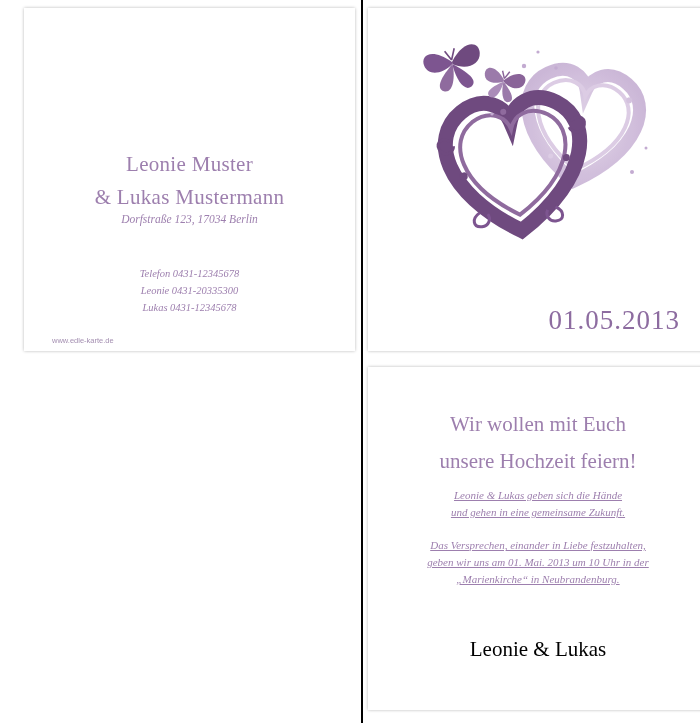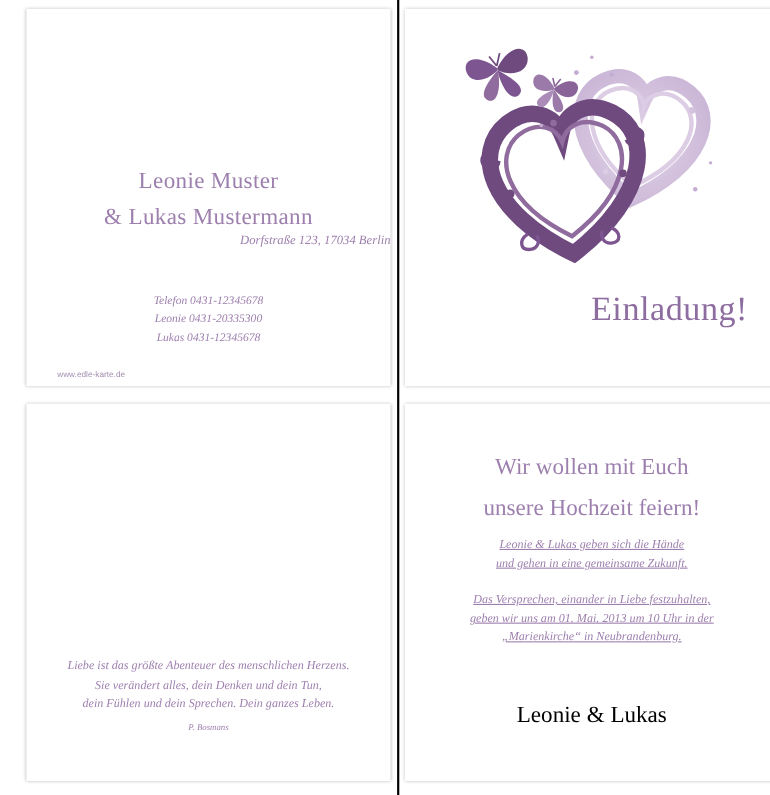--- a/index.html
+++ b/index.html
@@ -53,21 +53,21 @@
     color: #9d7fae;
     font-size: 21px;
     line-height: 1.55;
     letter-spacing: 0.3px;
   }
   .address {
     position: absolute;
     left: 0;
     top: 205px;
     width: 331px;
-    text-align: right;
+    text-align: center;
     color: #9d7fae;
     font-style: italic;
     font-size: 11.5px;
   }
   .phones {
     position: absolute;
     left: 0;
     top: 258px;
     width: 331px;
     text-align: center;
@@ -239,31 +239,23 @@
       <g fill="#c3abd1">
         <circle cx="128" cy="44" r="2.2"></circle>
         <circle cx="142" cy="30" r="1.6"></circle>
         <circle cx="160" cy="46" r="1.8"></circle>
         <circle cx="96" cy="92" r="1.6"></circle>
         <circle cx="236" cy="150" r="2"></circle>
         <circle cx="250" cy="126" r="1.5"></circle>
       </g>
     </svg>
 
-    <div class="cover-title">Einladung!</div>
+    <div class="cover-date">01.05.2013</div>
   </div>
 
-  <div class="panel panel-bl">
-    <div class="quote">
-      <div>Liebe ist das größte Abenteuer des menschlichen Herzens.</div>
-      <div>Sie verändert alles, dein Denken und dein Tun,</div>
-      <div>dein Fühlen und dein Sprechen. Dein ganzes Leben.</div>
-    </div>
-    <div class="quote-author">P. Bosmans</div>
-  </div>
 
   <div class="panel panel-br">
     <div class="inv-head">
       <div>Wir wollen mit Euch</div>
       <div>unsere Hochzeit feiern!</div>
     </div>
     <div class="inv-body">
       <p>
         <span>Leonie &amp; Lukas geben sich die Hände</span><br>
         <span>und gehen in eine gemeinsame Zukunft.</span>

